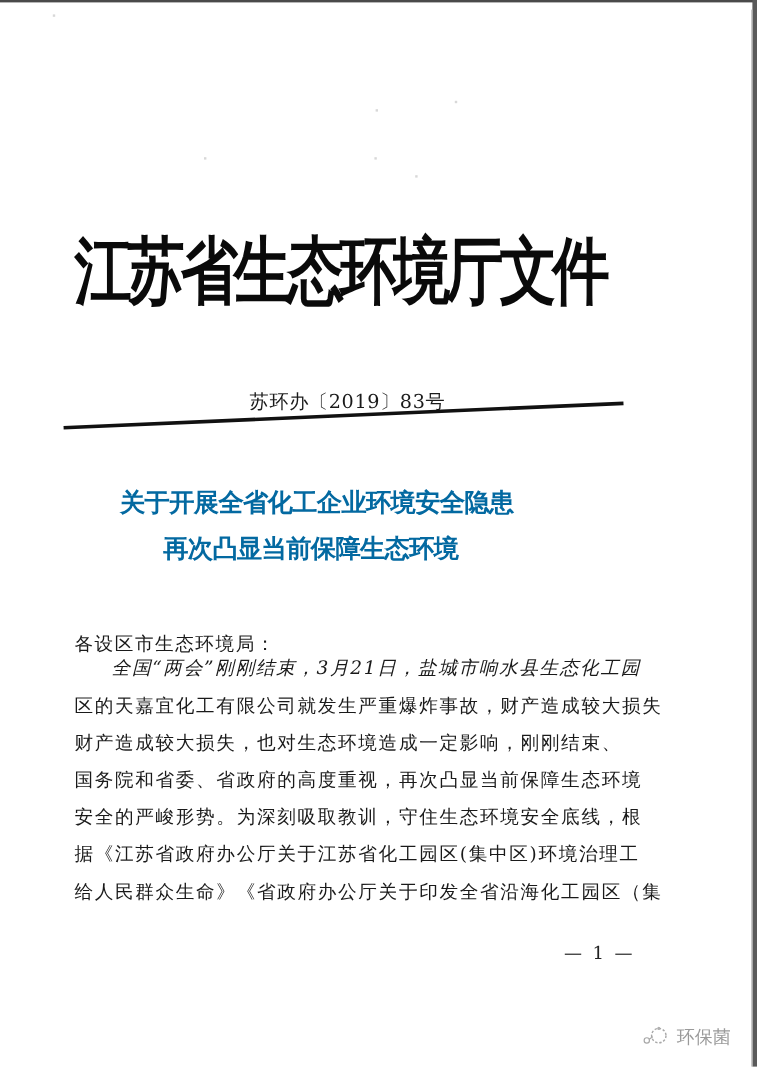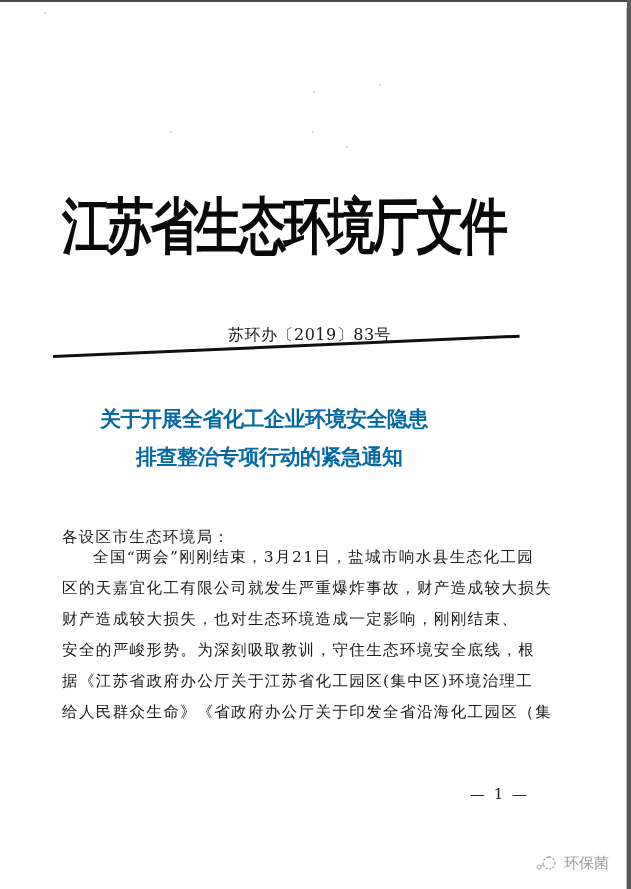--- a/index.html
+++ b/index.html
@@ -43,21 +43,21 @@
       font-size: 58px;
       line-height: 80px;
       letter-spacing: -4px;
       color: #0a0a0a;
       transform: scaleX(0.82) scaleY(1.05);
       transform-origin: left top;
       white-space: nowrap;
     }
     .doc-number {
       position: absolute;
-      left: 228px;
+      left: 208px;
       top: 325px;
       font-size: 16px;
       color: #1a1a1a;
       white-space: nowrap;
       letter-spacing: 0.5px;
     }
     .rule {
       position: absolute;
       left: 53px;
       top: 355px;
@@ -107,20 +107,21 @@
       line-height: 31px;
       color: #1a1a1a;
     }
     .body-text .bline {
       display: block;
       white-space: nowrap;
       letter-spacing: 1.4px;
     }
     .body-text .bline.first {
       padding-left: 31px;
+      font-style: italic;
     }
     .page-number {
       position: absolute;
       left: 470px;
       top: 785px;
       font-size: 15px;
       color: #222;
       white-space: nowrap;
       letter-spacing: 2px;
     }
@@ -162,29 +163,30 @@
 <div class="scan-dot" style="left:346px;top:146px;"></div>
 
 <div class="header-title">江苏省生态环境厅文件</div>
 
 <div class="doc-number">苏环办〔2019〕83号</div>
 
 <div class="rule"></div>
 
 <div class="notice-title">
   <span class="line1">关于开展全省化工企业环境安全隐患</span>
-  <span class="line2">排查整治专项行动的紧急通知</span>
+  <span class="line2">再次凸显当前保障生态环境</span>
 </div>
 
 <div class="salutation">各设区市生态环境局：</div>
 
 <div class="body-text">
   <span class="bline first">全国“两会”刚刚结束，3月21日，盐城市响水县生态化工园</span>
   <span class="bline">区的天嘉宜化工有限公司就发生严重爆炸事故，财产造成较大损失</span>
   <span class="bline">财产造成较大损失，也对生态环境造成一定影响，刚刚结束、</span>
+  <span class="bline">国务院和省委、省政府的高度重视，再次凸显当前保障生态环境</span>
   <span class="bline">安全的严峻形势。为深刻吸取教训，守住生态环境安全底线，根</span>
   <span class="bline">据《江苏省政府办公厅关于江苏省化工园区(集中区)环境治理工</span>
   <span class="bline">给人民群众生命》《省政府办公厅关于印发全省沿海化工园区（集</span>
 </div>
 
 <div class="page-number">— 1 —</div>
 
 <div class="watermark">
   <span>
     <svg viewBox="0 0 26 20" xmlns="http://www.w3.org/2000/svg">

